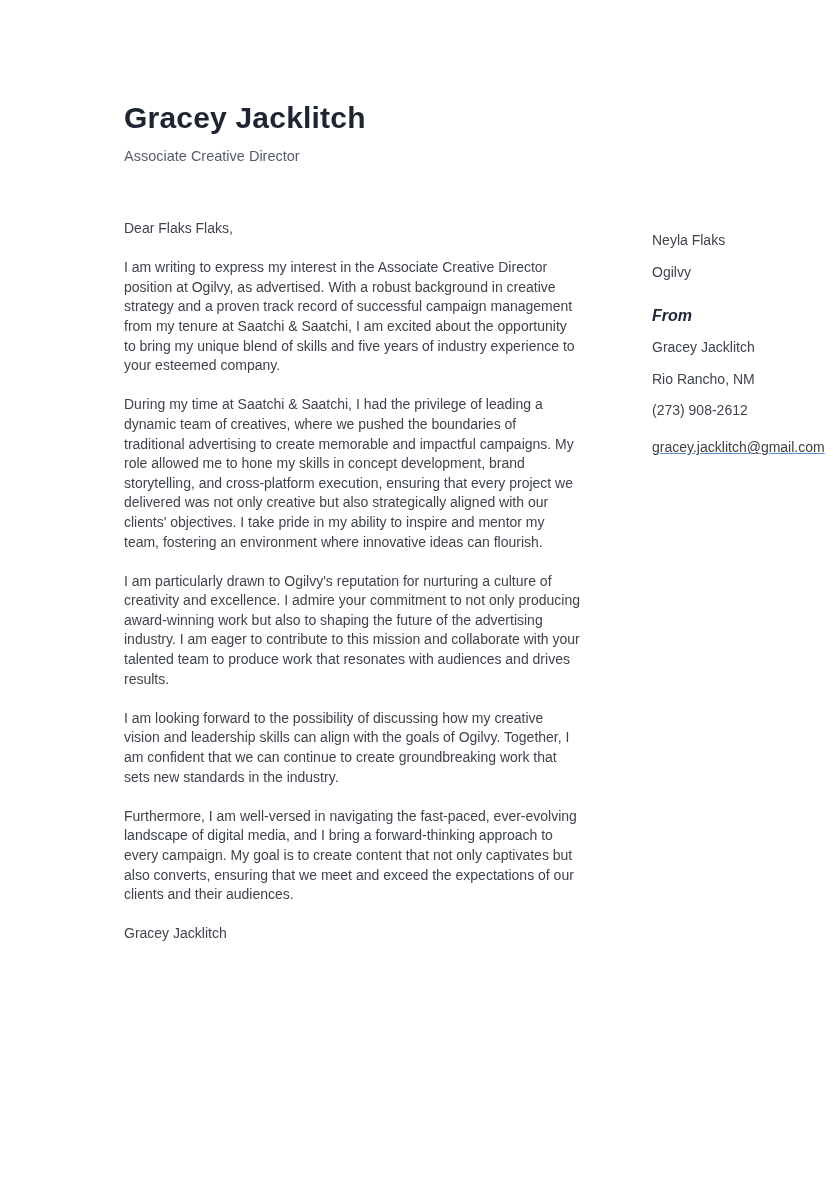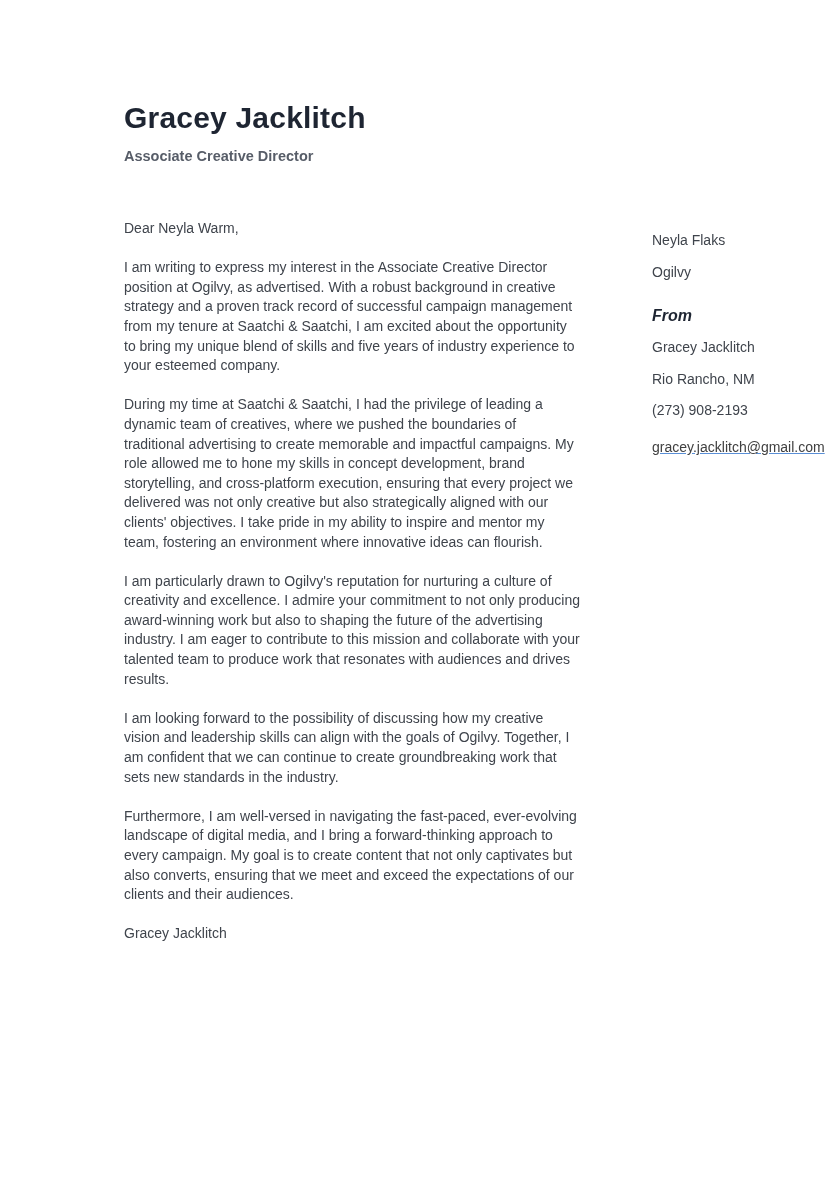--- a/index.html
+++ b/index.html
@@ -24,21 +24,20 @@
     font-weight: 700;
     color: #1e2532;
     line-height: 34px;
     letter-spacing: 0.2px;
   }
   .applicant-title {
     font-size: 14.5px;
     color: #575d68;
     line-height: 18px;
     margin-top: 3px;
-    font-weight: bold;
   }
   .columns {
     display: flex;
     padding: 0 64px;
     margin-top: 42px;
     align-items: flex-start;
   }
   .letter {
     width: 456px;
     flex: 0 0 456px;
@@ -87,34 +86,34 @@
 <div class="page">
 
   <div class="header">
     <h1 class="applicant-name">Gracey Jacklitch</h1>
     <div class="applicant-title">Associate Creative Director</div>
   </div>
 
   <div class="columns">
 
     <div class="letter">
-      <p>Dear Neyla Warm,</p>
+      <p>Dear Flaks Flaks,</p>
       <p>I am writing to express my interest in the Associate Creative Director position at Ogilvy, as advertised. With a robust background in creative strategy and a proven track record of successful campaign management from my tenure at Saatchi &amp; Saatchi, I am excited about the opportunity to bring my unique blend of skills and five years of industry experience to your esteemed company.</p>
       <p>During my time at Saatchi &amp; Saatchi, I had the privilege of leading a dynamic team of creatives, where we pushed the boundaries of traditional advertising to create memorable and impactful campaigns. My role allowed me to hone my skills in concept development, brand storytelling, and cross-platform execution, ensuring that every project we delivered was not only creative but also strategically aligned with our clients' objectives. I take pride in my ability to inspire and mentor my team, fostering an environment where innovative ideas can flourish.</p>
       <p>I am particularly drawn to Ogilvy's reputation for nurturing a culture of creativity and excellence. I admire your commitment to not only producing award-winning work but also to shaping the future of the advertising industry. I am eager to contribute to this mission and collaborate with your talented team to produce work that resonates with audiences and drives results.</p>
       <p>I am looking forward to the possibility of discussing how my creative vision and leadership skills can align with the goals of Ogilvy. Together, I am confident that we can continue to create groundbreaking work that sets new standards in the industry.</p>
       <p>Furthermore, I am well-versed in navigating the fast-paced, ever-evolving landscape of digital media, and I bring a forward-thinking approach to every campaign. My goal is to create content that not only captivates but also converts, ensuring that we meet and exceed the expectations of our clients and their audiences.</p>
       <p>Gracey Jacklitch</p>
     </div>
 
     <div class="sidebar">
       <div class="side-item">Neyla Flaks</div>
       <div class="side-item">Ogilvy</div>
 
       <div class="side-heading from-heading">From</div>
       <div class="side-item">Gracey Jacklitch</div>
       <div class="side-item">Rio Rancho, NM</div>
-      <div class="side-item">(273) 908-2193</div>
+      <div class="side-item">(273) 908-2612</div>
       <a class="email-link" href="#">gracey.jacklitch@gmail.com</a>
     </div>
 
   </div>
 </div>
 
 </body></html>

